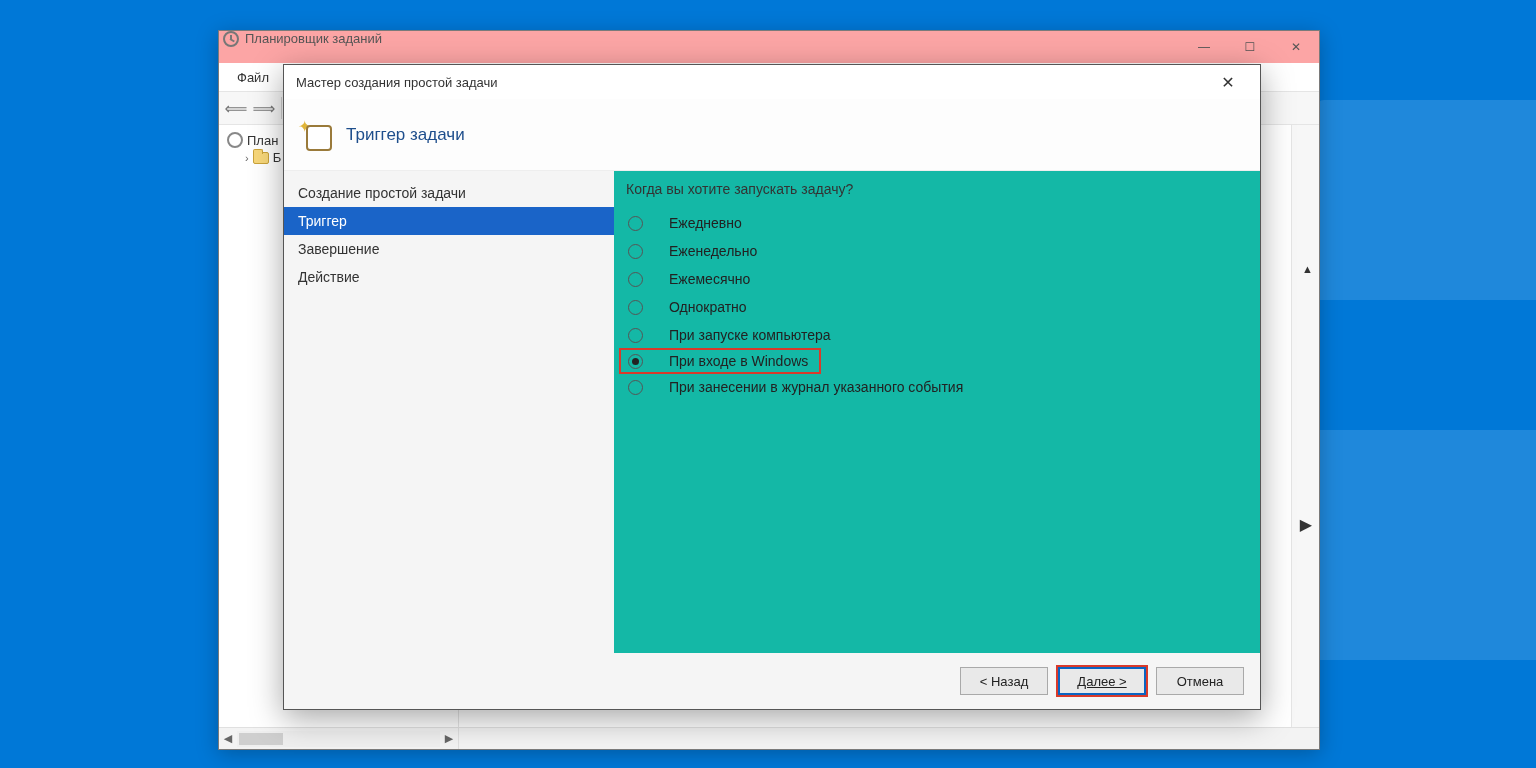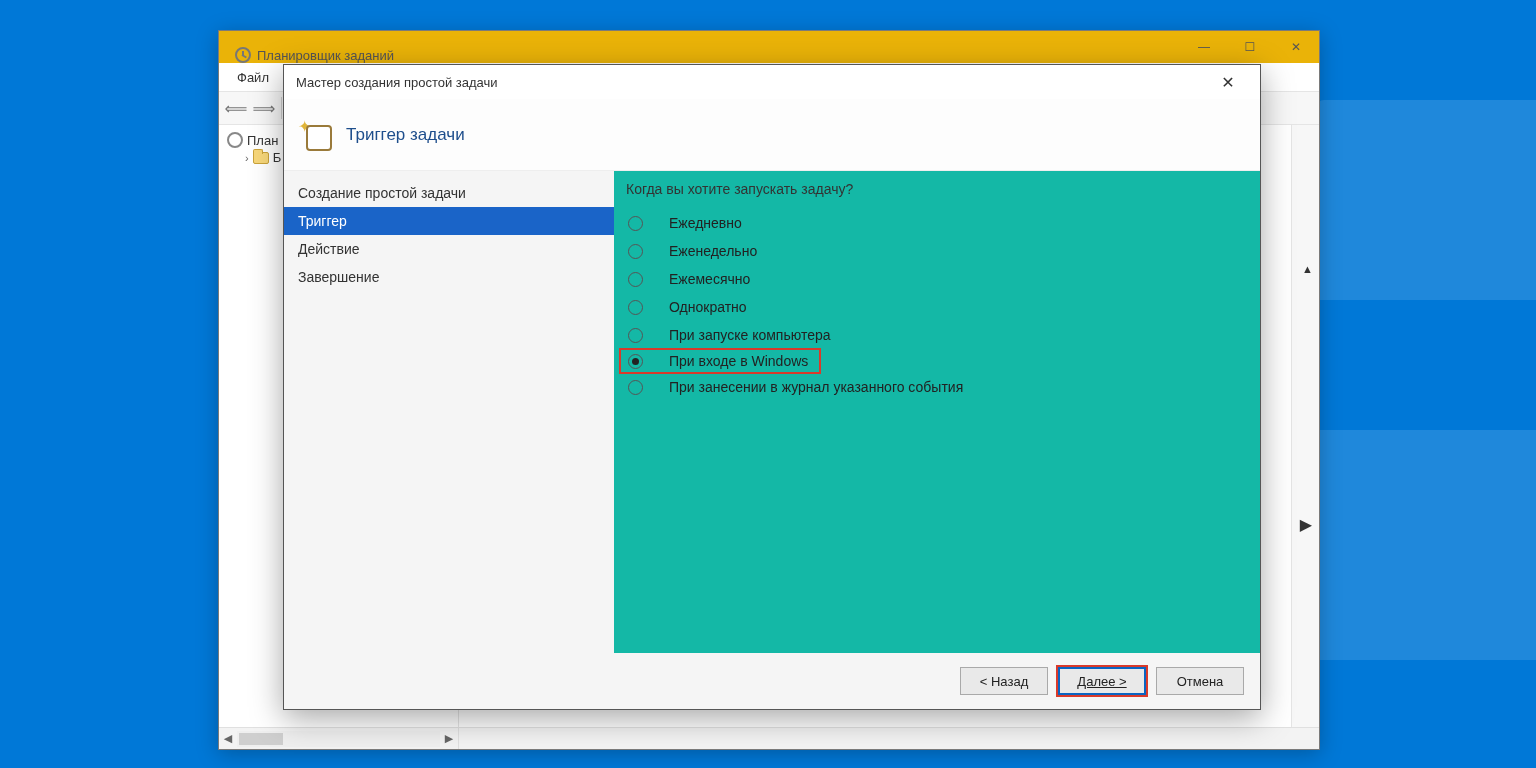--- a/index.html
+++ b/index.html
@@ -7,21 +7,21 @@
 
   
   .wallpaper { position:absolute; inset:0; background:#0078d7; overflow:hidden; }
   .beam { position:absolute; background: rgba(255,255,255,0.12); }
   .beam.b1 { right:0; top:100px; width:220px; height:200px; border-top-left-radius:8px; }
   .beam.b2 { right:0; top:430px; width:240px; height:230px; border-top-left-radius:8px; }
   .beam.b3 { right:250px; top:110px; width:60px; height:190px; opacity:.6; }
 
   
   .parent-window { position:absolute; left:218px; top:30px; width:1102px; height:720px; background:#fff; border:1px solid #7a7a7a; box-shadow:0 4px 20px rgba(0,0,0,.25); }
-  .titlebar { height:32px; display:flex; align-items:flex-end; padding-left:16px; background:#eab308; }
+  .titlebar { height:32px; display:flex; align-items:flex-start; padding-left:4px; background:#fca5a5; }
   .titlebar .title-icon { width:16px; height:16px; margin-right:6px; border-radius:50%; border:2px solid #777; position:relative; }
   .titlebar .title-icon::after { content:""; position:absolute; left:5px; top:2px; width:2px; height:5px; background:#777; }
   .titlebar .title-icon::before { content:""; position:absolute; left:5px; top:5px; width:5px; height:2px; background:#777; transform-origin:left; transform:rotate(30deg); }
   .titlebar .title { font-size:13px; color:#555; }
   .titlebar .controls { margin-left:auto; display:flex; }
   .titlebar .controls span { width:46px; height:32px; display:flex; align-items:center; justify-content:center; color:#555; font-size:12px; }
   .menubar { height:28px; display:flex; align-items:center; padding-left:8px; font-size:13px; color:#333; position:relative; z-index:0; }
   .menubar span { padding:2px 10px; }
   .toolbar { height:34px; border-top:1px solid #e5e5e5; border-bottom:1px solid #e5e5e5; background:#f7f7f7; display:flex; align-items:center; padding:0 4px; gap:2px; }
   .toolbar .tbtn { width:26px; height:26px; display:flex; align-items:center; justify-content:center; font-size:16px; color:#777; }
@@ -133,22 +133,22 @@
     <div class="hicon">
       <span class="spark">✦</span>
         <div class="clock"></div>
     </div>
     <h2>Триггер задачи</h2>
   </div>
   <div class="wiz-body">
     <div class="wiz-nav" id="wiz-nav">
         <div class="step">Создание простой задачи</div>
         <div class="step active">Триггер</div>
+        <div class="step">Завершение</div>
         <div class="step">Действие</div>
-        <div class="step">Завершение</div>
       </div>
     <div class="wiz-main">
       <div class="question">Когда вы хотите запускать задачу?</div>
       <div id="wiz-options">
           <div class="opt">
             <span class="radio"></span>
             <span>Ежедневно</span>
           </div>
           <div class="opt">
             <span class="radio"></span>

